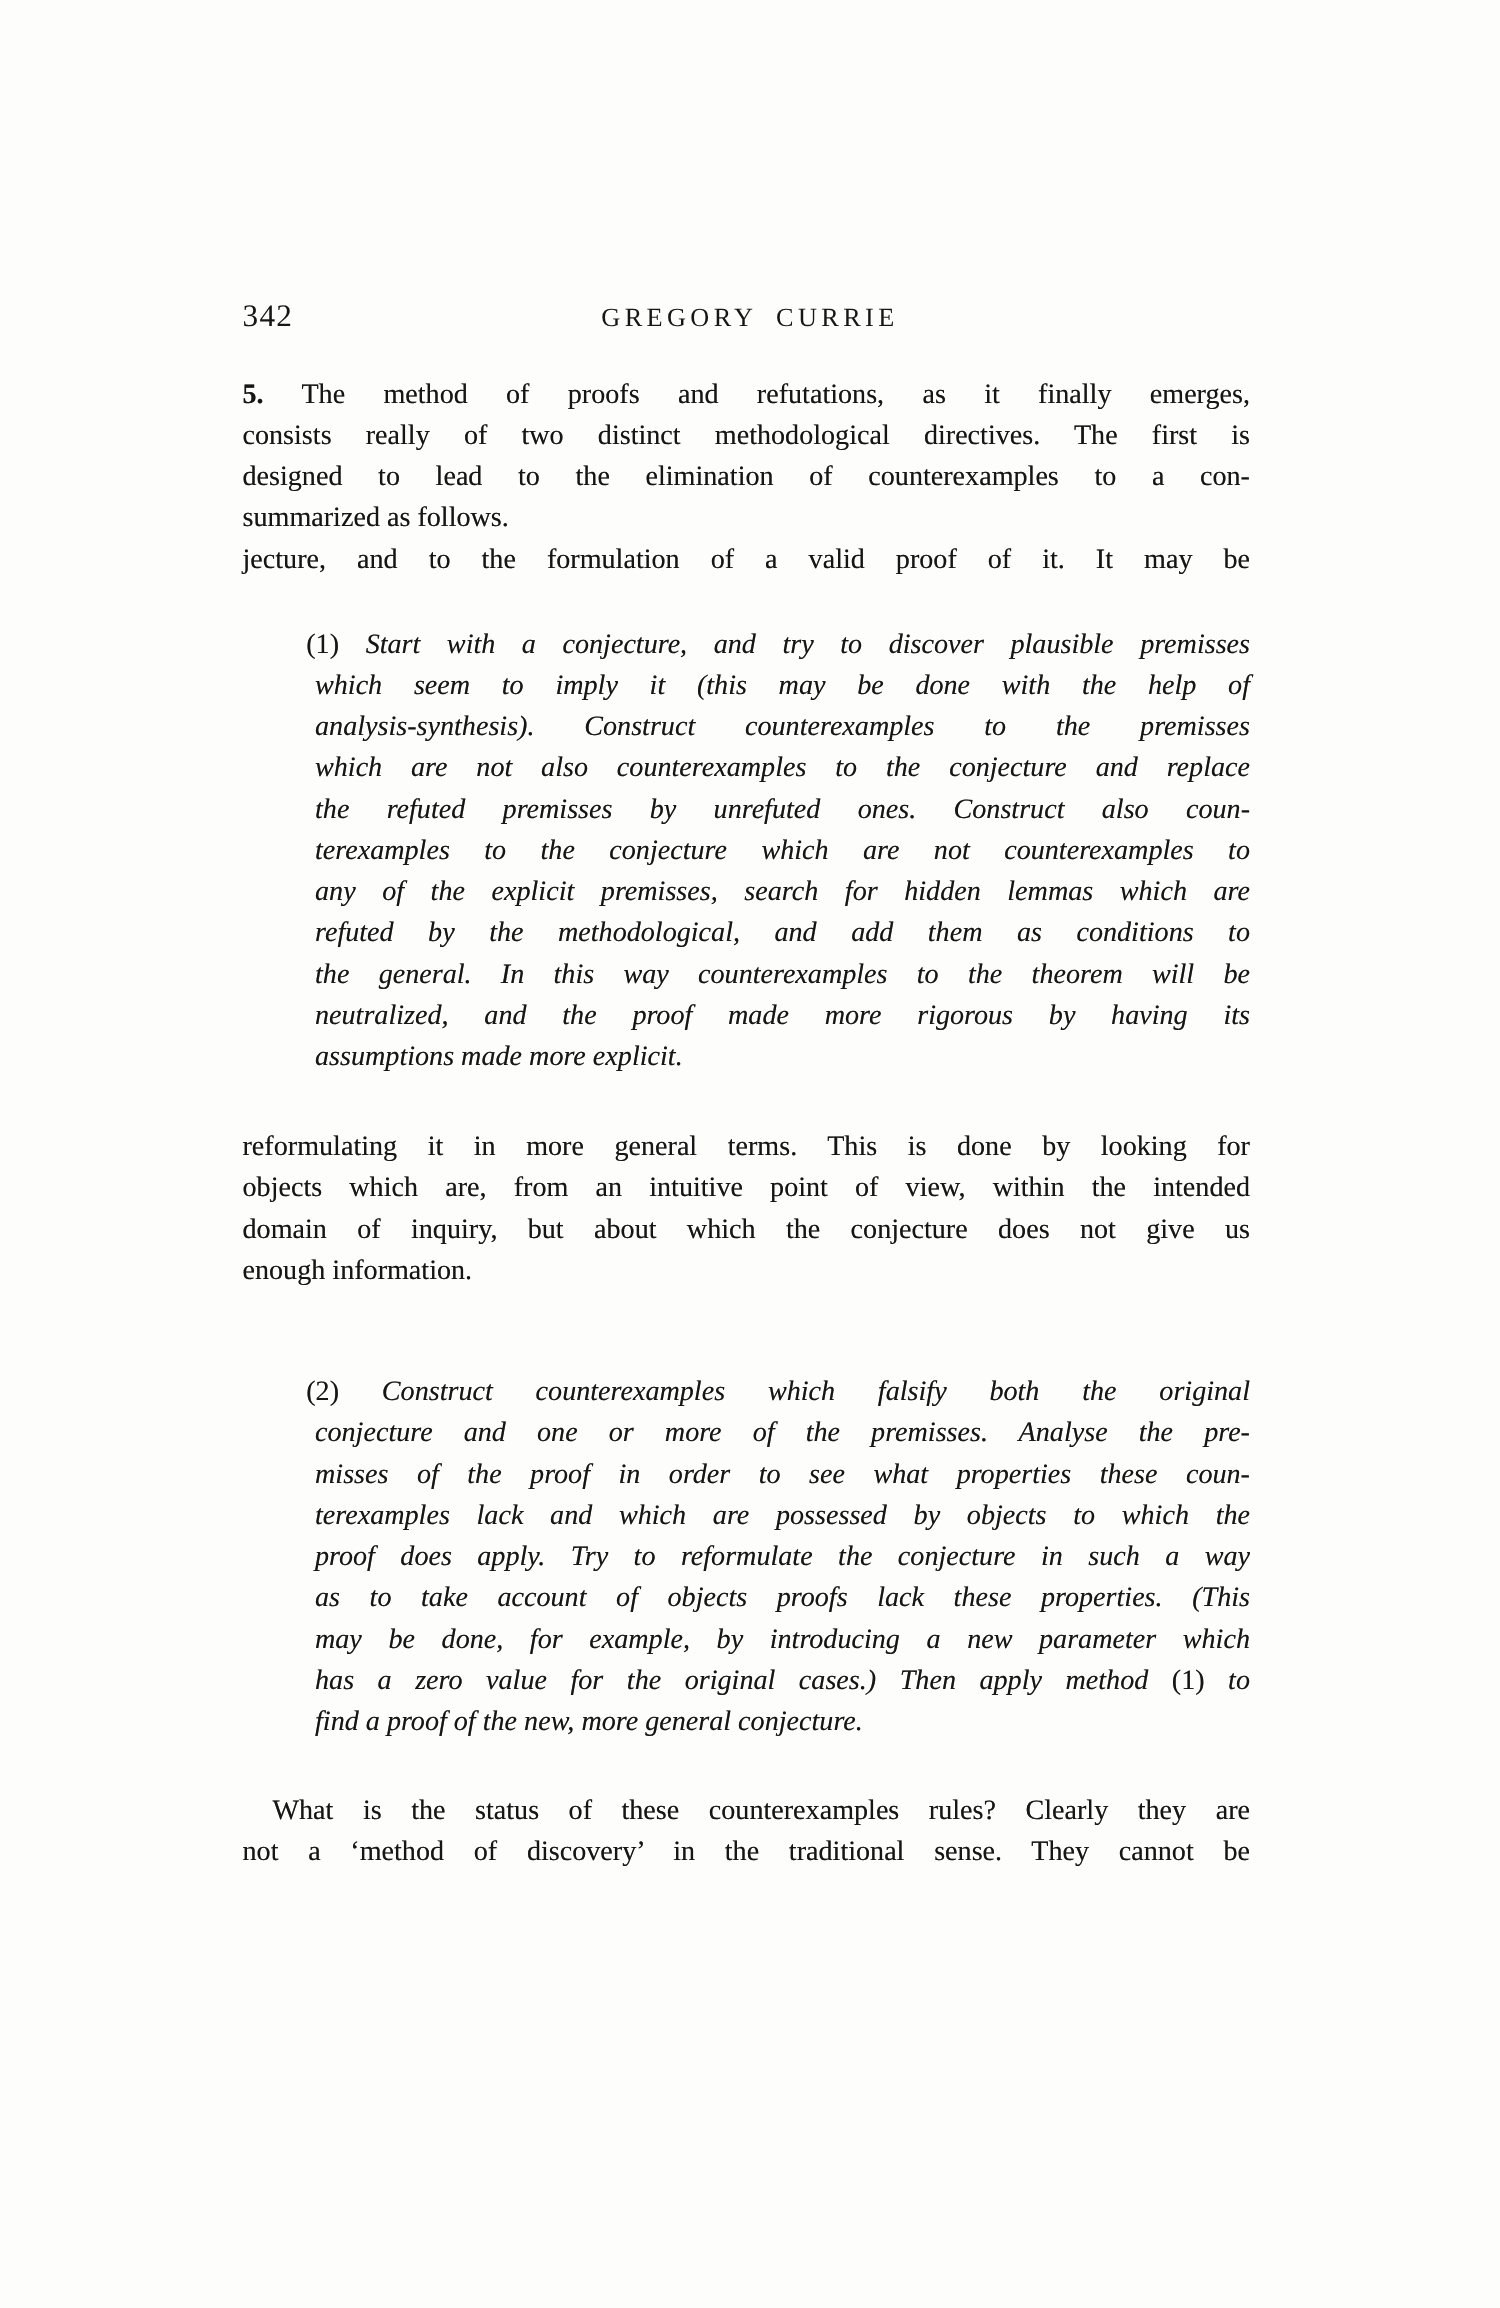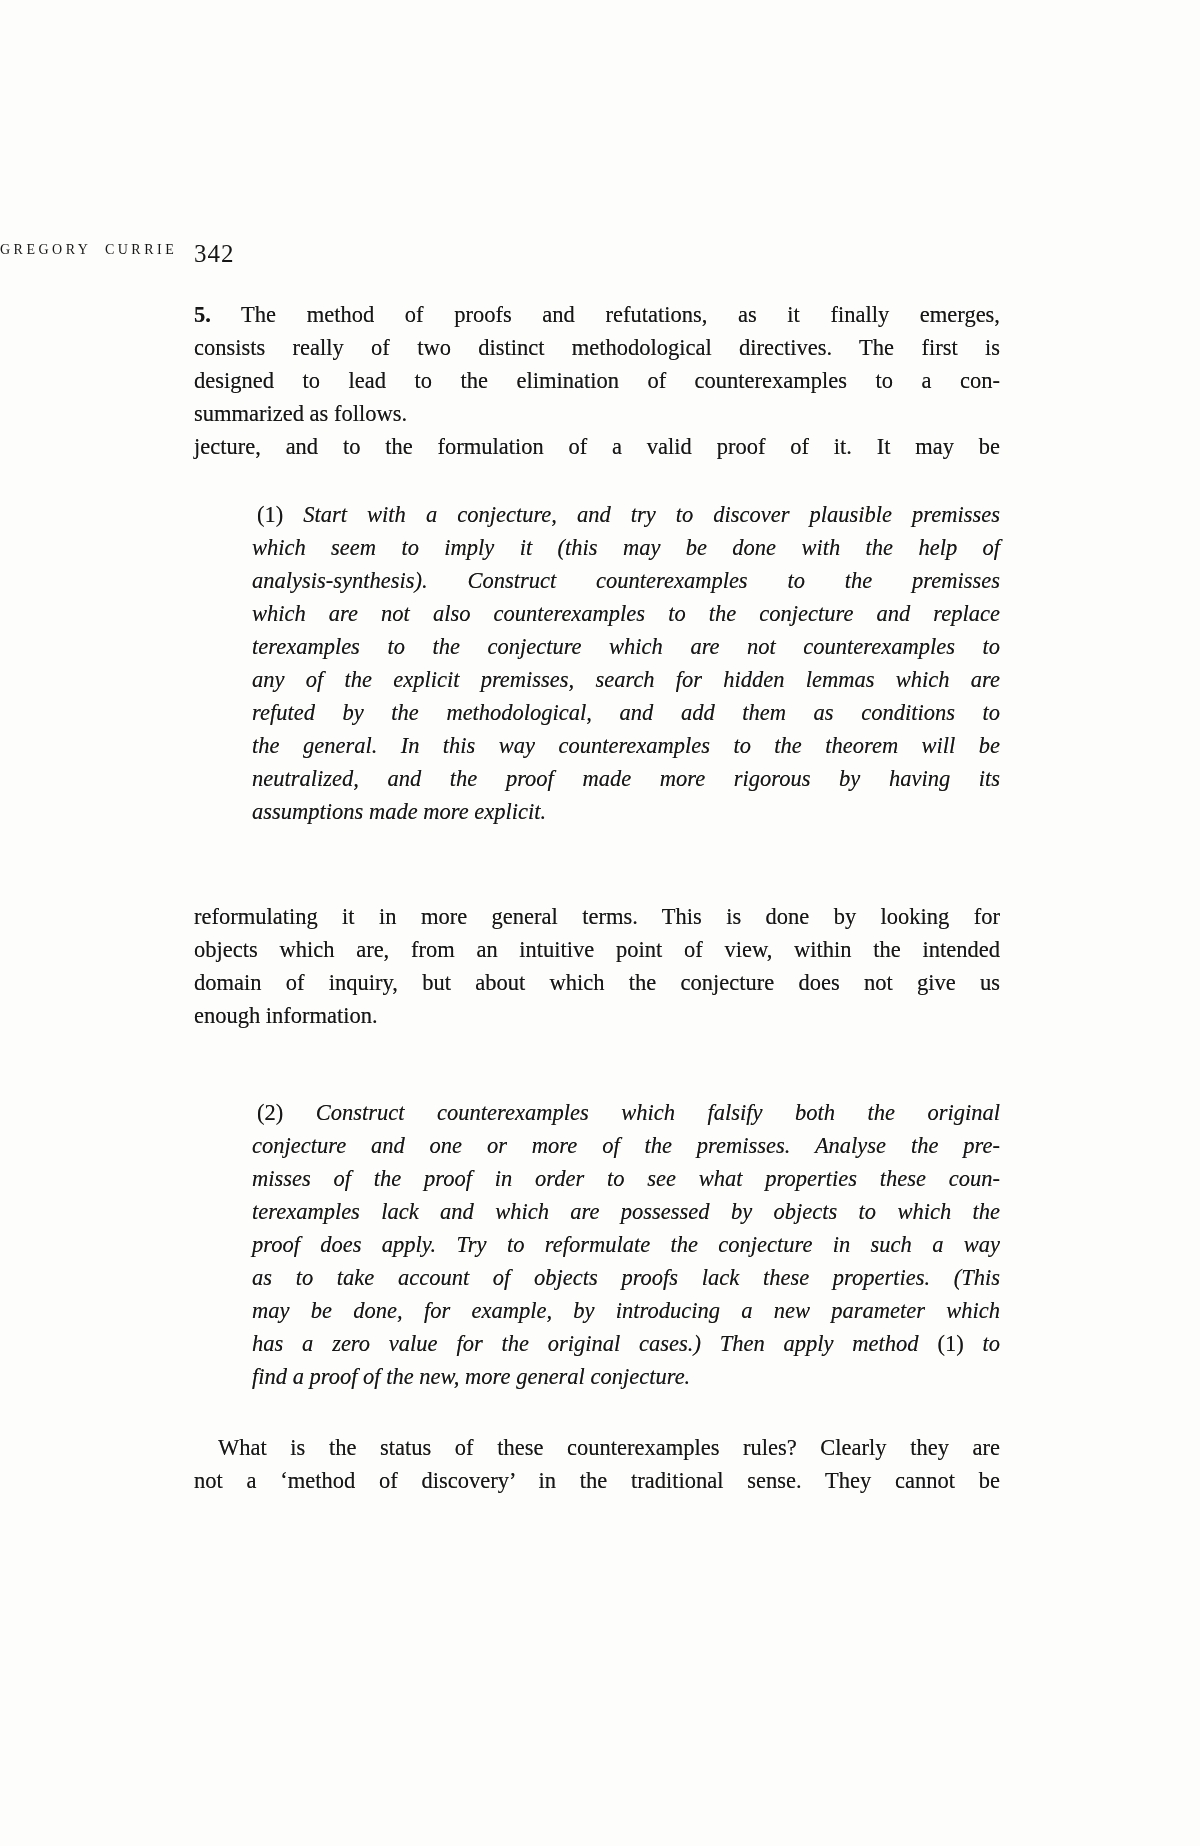--- a/index.html
+++ b/index.html
@@ -16,43 +16,43 @@
   }
 
   
   .header { position: absolute; top: 240px; left: 0; width: 1200px; height: 34px; }
   .page-num {
     position: absolute; left: 194px; top: 0;
     font-size: 25px; letter-spacing: 1px;
   }
   .running-head {
     position: absolute; left: 0; right: 0; top: 2px;
-    text-align: left;
-    font-size: 14px; letter-spacing: 3.5px; word-spacing: 7px;
+    text-align: center;
+    font-size: 21px; letter-spacing: 3.5px; word-spacing: 7px;
   }
 
   
   .para, .quote {
     position: absolute;
     font-size: 22.5px;
     line-height: 33px;
     text-shadow: 0 0 0.5px rgba(10,10,10,0.55);
   }
   .para  { left: 194px; width: 806px; }
   .quote { left: 194px; width: 748px; padding-left: 58px; font-style: italic; }
 
   .line {
     text-align: justify;
     text-align-last: justify;
     -moz-text-align-last: justify;
     text-justify: inter-word;
   }
   .line.short  { text-align-last: left; -moz-text-align-last: left; }
   .line.indent { text-indent: 24px; }
-  .quote .line.first { text-indent: -7px; margin-left: 12px; }
+  .quote .line.first { text-indent: -7px; }
 
   .marker { font-style: normal; }   
   .b { font-weight: bold; }
   .i { font-style: italic; }
 
   .p1 { top: 298px; }
   .q1 { top: 498px; }
   .p2 { top: 900px; }
   .q2 { top: 1096px; }
   .p3 { top: 1431px; }
@@ -79,20 +79,21 @@
   </section>
 
   <section class="quote q1">
     <div class="line first">
       <span class="marker">(1)</span>
       <span>Start with a conjecture, and try to discover plausible premisses</span>
     </div>
     <div class="line">which seem to imply it (this may be done with the help of</div>
     <div class="line">analysis-synthesis). Construct counterexamples to the premisses</div>
     <div class="line">which are not also counterexamples to the conjecture and replace</div>
+    <div class="line">the refuted premisses by unrefuted ones. Construct also coun-</div>
     <div class="line">terexamples to the conjecture which are not counterexamples to</div>
     <div class="line">any of the explicit premisses, search for hidden lemmas which are</div>
     <div class="line">refuted by the methodological, and add them as conditions to</div>
     <div class="line">the general. In this way counterexamples to the theorem will be</div>
     <div class="line">neutralized, and the proof made more rigorous by having its</div>
     <div class="line short">assumptions made more explicit.</div>
   </section>
 
   <section class="para p2">
     <div class="line">reformulating it in more general terms. This is done by looking for</div>

